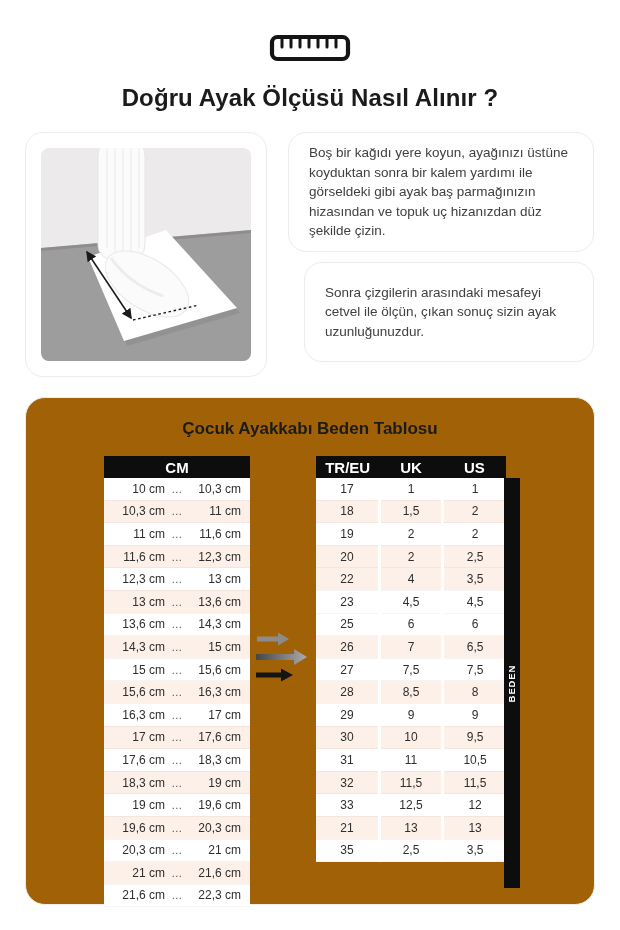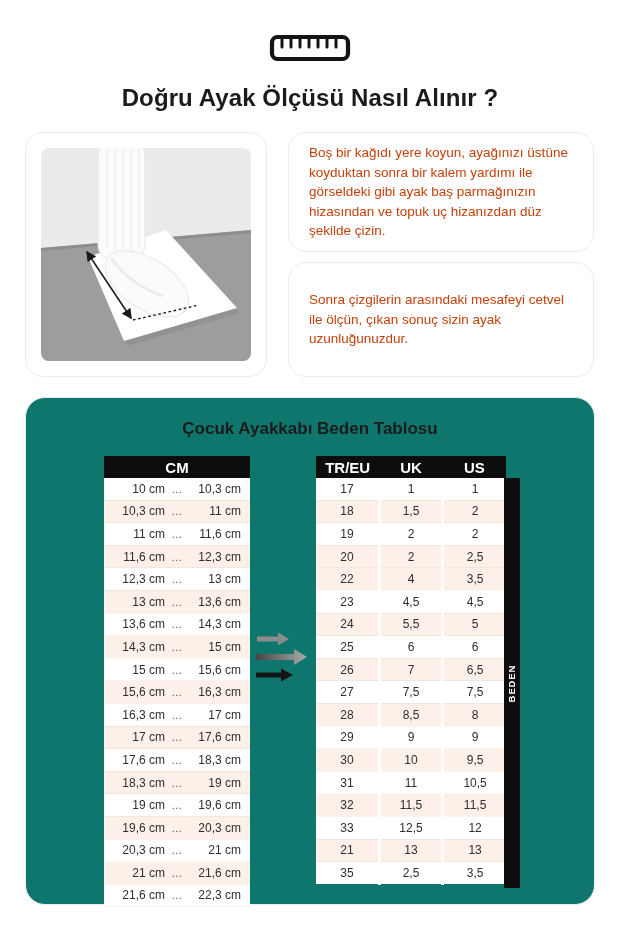--- a/index.html
+++ b/index.html
@@ -5,26 +5,26 @@
   html,body{margin:0;padding:0;background:#fff;font-family:"Liberation Sans","DejaVu Sans",sans-serif;}
   .page{position:relative;width:620px;height:930px;background:#fff;overflow:hidden;}
 
   .ruler-wrap{position:absolute;top:32px;left:0;width:100%;display:flex;justify-content:center;}
   .page-title{position:absolute;top:84px;left:0;width:100%;text-align:center;font-size:24px;font-weight:bold;color:#1b1b1b;margin:0;letter-spacing:0.1px;}
 
   .photo-card{position:absolute;left:25px;top:132px;width:242px;height:245px;border:1px solid #ececec;border-radius:18px;box-sizing:border-box;background:#fff;}
   .scene{position:absolute;left:15px;top:15px;width:210px;height:213px;border-radius:8px;overflow:hidden;display:block;}
 
   .steps{position:absolute;left:288px;top:132px;width:306px;}
-  .step-box{border:1px solid #ececec;border-radius:18px;box-sizing:border-box;display:flex;align-items:center;padding:10px 20px;color:#c2410c;font-size:13.5px;line-height:19.6px;background:#fff;}
+  .step-box{border:1px solid #ececec;border-radius:18px;box-sizing:border-box;display:flex;align-items:center;padding:10px 20px;color:#404040;font-size:13.5px;line-height:19.6px;background:#fff;}
   .step-1{height:120px;margin-bottom:10px;}
-  .step-2{height:115px;}
+  .step-2{height:100px;margin-left:16px;}
   .step-box p{margin:0;}
 
-  .table-card{position:absolute;left:25px;top:397px;width:570px;height:508px;border:1px solid #ececec;border-radius:20px;box-sizing:border-box;background:#0f766e;}
+  .table-card{position:absolute;left:25px;top:397px;width:570px;height:508px;border:1px solid #ececec;border-radius:20px;box-sizing:border-box;background:#a16207;}
   .section-title{position:absolute;top:21px;left:0;width:100%;text-align:center;font-size:17px;font-weight:bold;color:#1b1b1b;margin:0;}
 
   table{border-collapse:collapse;table-layout:fixed;position:absolute;top:58px;}
   .cm-table{left:78px;width:146px;}
   .size-table{left:290px;width:190px;}
   th{background:var(--header-bg,#0d0d0d);color:var(--header-fg,#fff);font-size:15px;font-weight:bold;height:22px;padding:0;text-align:center;}
   td{height:21.6px;padding:0;font-size:12px;color:#2e2e2e;text-align:center;border-bottom:1px solid rgba(110,80,55,0.06);background:#fff;}
   tr.alt td{background:var(--alt-row,#fdf0e8);}
   .size-table td + td{border-left:3px solid #fff;}
 
@@ -323,25 +323,20 @@
           <tr class="alt">
             <td>22</td>
             <td>4</td>
             <td>3,5</td>
           </tr>
           <tr>
             <td>23</td>
             <td>4,5</td>
             <td>4,5</td>
           </tr>
-          <tr class="alt">
-            <td>24</td>
-            <td>5,5</td>
-            <td>5</td>
-          </tr>
           <tr>
             <td>25</td>
             <td>6</td>
             <td>6</td>
           </tr>
           <tr class="alt">
             <td>26</td>
             <td>7</td>
             <td>6,5</td>
           </tr>

